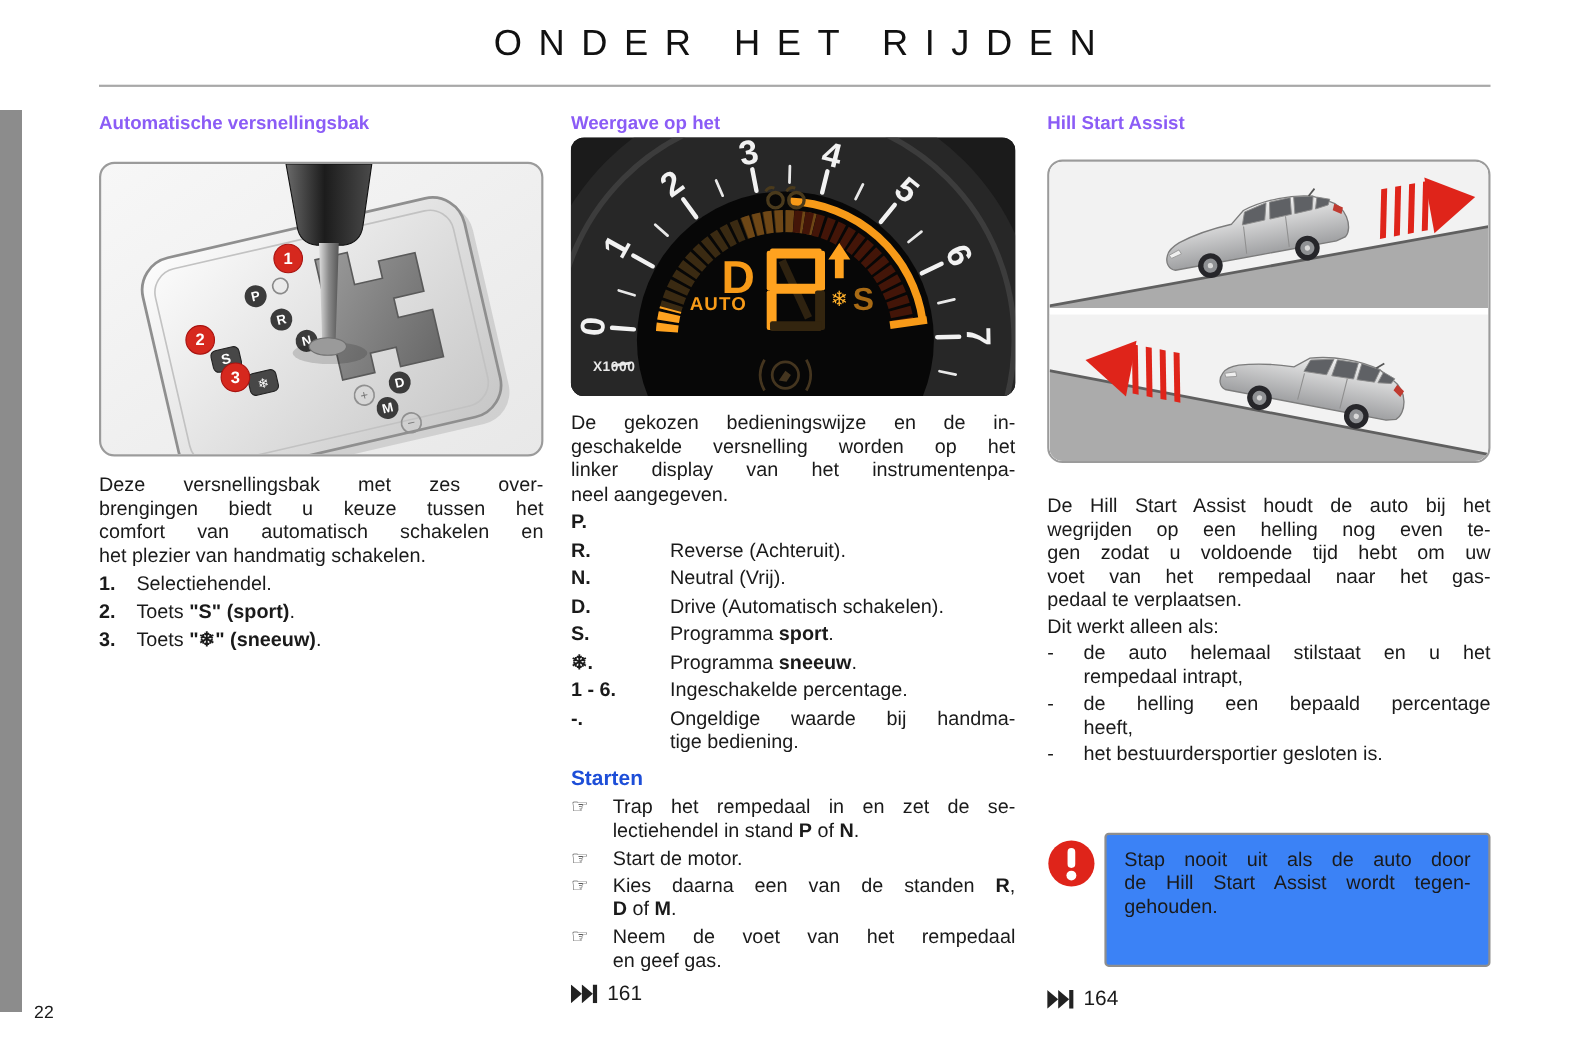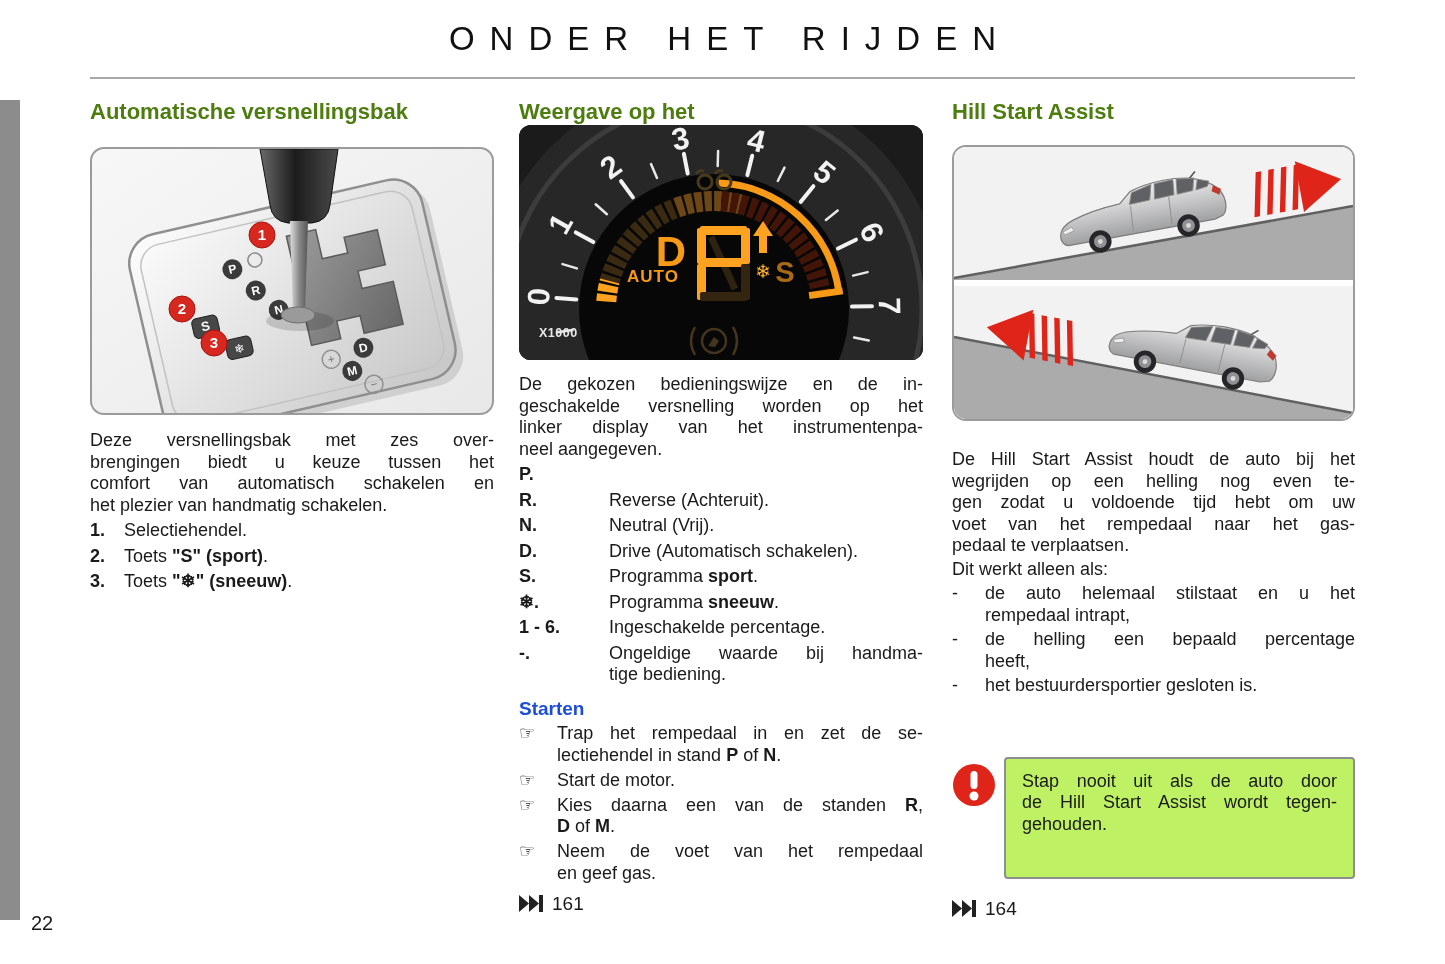--- a/index.html
+++ b/index.html
@@ -1,28 +1,28 @@
 <!DOCTYPE html>
 <html><head>
 <meta charset="utf-8">
 <style>
   * { box-sizing: border-box; margin: 0; padding: 0; }
   html,body { width:1445px; height:964px; background:#ffffff; font-family:"Liberation Sans",sans-serif; color:#1a1a1a; position:relative; overflow:hidden; }
 
   .edge-bar { position:absolute; left:0; top:100px; width:20px; height:820px; background:#8c8c8c; }
   .page-title { position:absolute; top:20px; left:0; right:0; text-align:center; font-size:33px; font-weight:400; letter-spacing:15px; text-indent:15px; color:#111; }
   .title-rule { position:absolute; top:77px; left:90px; width:1265px; border-top:2px solid #a8a8a8; }
-  .page-num { position:absolute; left:31px; top:912px; font-size:20px; }
+  .page-num { position:absolute; left:31px; top:912px; font-size:16px; }
 
   .col { position:absolute; top:101px; width:404px; font-size:18px; line-height:21.5px; }
   #col1 { left:90px; }
   #col2 { left:519px; }
   #col3 { left:952px; width:403px; }
 
-  .colhead { font-size:22px; line-height:22px; font-weight:bold; color:#4d7c0f; }
+  .colhead { font-size:17px; line-height:22px; font-weight:bold; color:#8b5cf6; }
   #col1 .colhead { margin-bottom:24px; }
   #col2 .colhead { margin-bottom:2px; }
   #col3 .colhead { margin-bottom:22px; }
 
   .fig1 { height:268px; border:2px solid #9b9b9b; border-radius:14px; background:linear-gradient(145deg,#f7f7f7,#e8e8e8); overflow:hidden; position:relative; }
   .fig2 { height:235px; border-radius:12px; background:#141414; overflow:hidden; position:relative; }
   .fig3 { height:276px; border:2px solid #9b9b9b; border-radius:14px; background:#ffffff; overflow:hidden; }
   .hillpanel { height:133px; position:relative; overflow:hidden; background:#f2f2f2; }
   .hillgap { height:6px; background:#ffffff; }
 
@@ -49,21 +49,21 @@
   .dashlist { margin-top:2px; }
   .dashrow { display:flex; margin-top:3px; }
   .dashrow .dlead { width:33px; }
   .dashrow .bodytxt { flex:1; }
 
   .ref { display:flex; align-items:center; gap:9px; margin-top:9px; font-size:19px; }
   #col3 .ref { margin-top:19px; }
 
   .warnwrap { position:relative; margin-top:60px; height:122px; }
   .warnicon { position:absolute; left:0; top:6px; width:44px; height:44px; }
-  .warnbox { position:absolute; left:52px; right:0; top:0; bottom:0; background:#bef264; border:2px solid #8e8e8e; border-radius:4px; padding:12px 16px 0 16px; }
+  .warnbox { position:absolute; left:52px; right:0; top:0; bottom:0; background:#3b82f6; border:2px solid #8e8e8e; border-radius:4px; padding:12px 16px 0 16px; }
 
   b { font-weight:bold; }
   svg { display:block; }
   .svgfill { position:absolute; inset:0; }
 </style>
 </head>
 <body>
 
 <svg width="0" height="0" style="position:absolute" aria-hidden="true">
   <defs>

